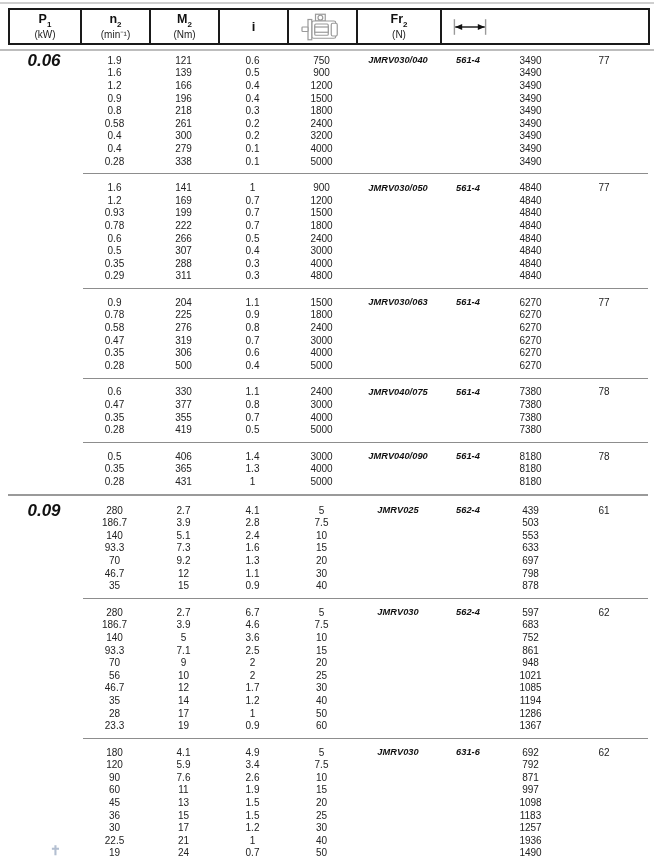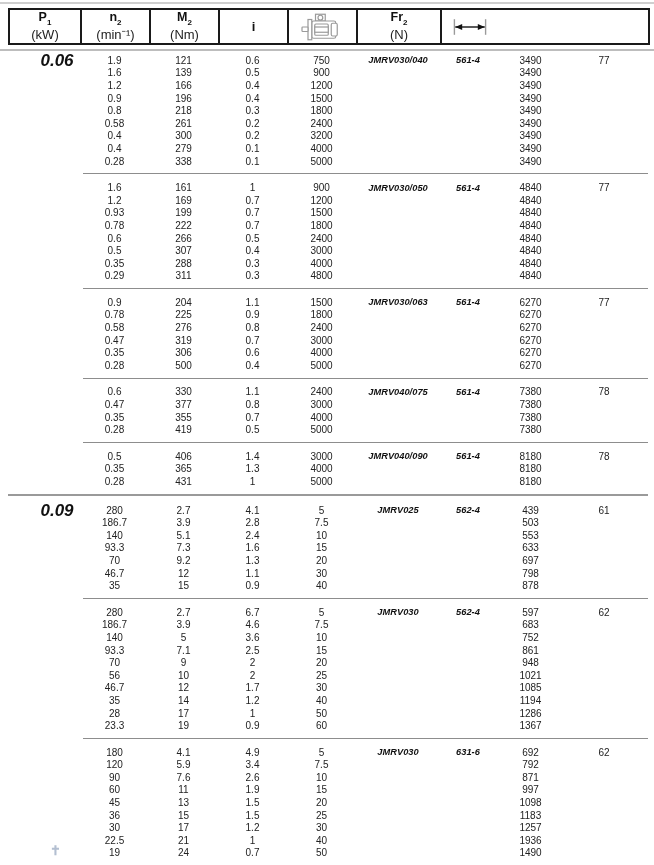--- a/index.html
+++ b/index.html
@@ -22,30 +22,30 @@
     background:#fff;
   }
   .hcell{
     border-right:2px solid #1a1a1a;
     display:flex;flex-direction:column;align-items:center;justify-content:center;
     height:33px;text-align:center;line-height:1.05;
   }
   .hcell:last-child{border-right:none;}
   .sym-line{font-weight:bold;font-size:12.5px;color:#111;}
   .sym-line sub{font-size:8px;}
-  .unit{font-size:13px;color:#222;margin-top:1px;}
+  .unit{font-size:10px;color:#222;margin-top:1px;}
   .hbig{font-weight:bold;font-size:13px;color:#111;}
   .cn{font-weight:bold;font-size:11px;color:#111;}
   .en{font-weight:bold;font-size:12.5px;color:#111;}
   .under-rule{margin:4px 0 0 0;height:2px;background:#bdbdbd;}
   
   #table-body{margin:3px 0 0 8px;width:640px;}
   .section{position:relative;}
   .section-label{
-    position:absolute;left:13px;top:-3px;width:72px;
+    position:absolute;left:0;top:-3px;width:72px;
     text-align:center;font-size:17px;font-weight:bold;font-style:italic;color:#111;
   }
   .row{
     display:grid;
     grid-template-columns:72px 69px 69px 69px 69px 84px 56px 69px 78px;
     height:12.6px;align-items:center;
   }
   .cell{font-size:10px;text-align:center;white-space:nowrap;color:#222;}
   .cell-type,.cell-pole{font-size:9.3px;font-weight:bold;font-style:italic;color:#111;}
   .group-sep{height:14px;position:relative;}
@@ -222,21 +222,21 @@
             <div class="cell"></div>
           </div>
         </div>
         <div class="group-sep">
           <div class="sepline"></div>
         </div>
         <div class="group">
           <div class="row">
             <div class="cell"></div>
             <div class="cell">1.6</div>
-            <div class="cell">161</div>
+            <div class="cell">141</div>
             <div class="cell">1</div>
             <div class="cell">900</div>
             <div class="cell cell-type">JMRV030/050</div>
             <div class="cell cell-pole">561-4</div>
             <div class="cell">4840</div>
             <div class="cell">77</div>
           </div>
           <div class="row">
             <div class="cell"></div>
             <div class="cell">1.2</div>

